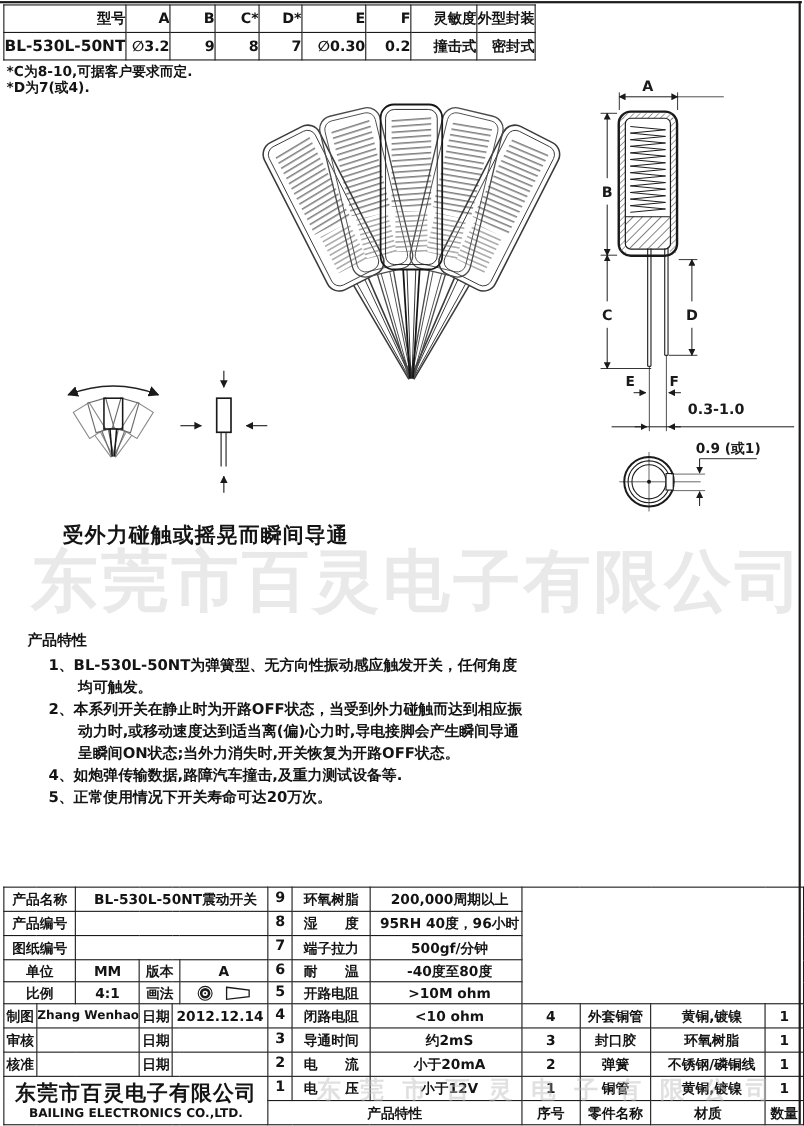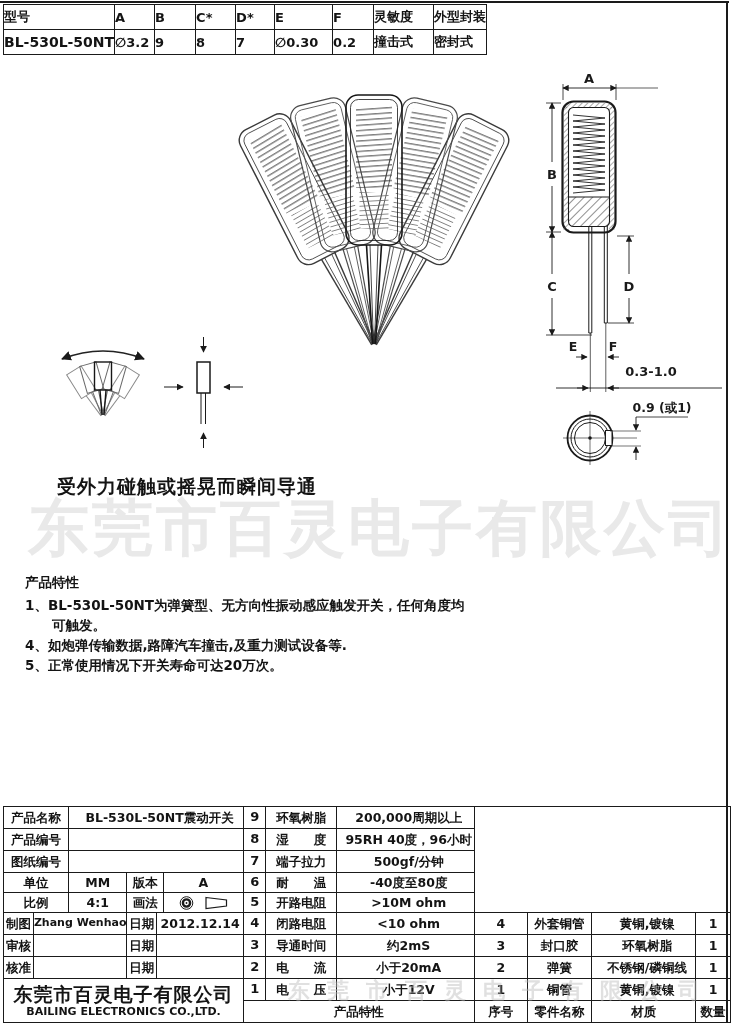--- a/index.html
+++ b/index.html
@@ -5,37 +5,37 @@
   html,body{margin:0;padding:0;background:#fff;}
   .page{position:relative;width:731px;height:1024px;background:#fff;overflow:hidden;
         font-family:"DejaVu Sans","Liberation Sans",sans-serif;color:#141414;}
   .frame-top{position:absolute;left:0;top:1px;width:729px;border-top:2px solid #1a1a1a;}
   .frame-right{position:absolute;left:726px;top:1px;height:1021px;border-left:2px solid #1a1a1a;}
 
   table{border-collapse:collapse;table-layout:fixed;}
   td{padding:0;overflow:hidden;white-space:nowrap;}
 
   .ttable{position:absolute;left:3px;top:4px;}
-  .ttable td{border:1.8px solid #1a1a1a;height:24px;text-align:left;
+  .ttable td{border:1.8px solid #1a1a1a;height:24px;text-align:right;
              font-size:13px;font-weight:700;}
   .ttable td.model{font-size:14px;}
 
   .notes{position:absolute;left:6px;top:57px;font-size:12.5px;font-weight:700;line-height:15px;}
 
   .caption{position:absolute;left:57px;top:474px;font-size:19px;font-weight:700;letter-spacing:1px;}
 
   .wm1{position:absolute;left:28px;top:488px;width:700px;font-size:61px;font-weight:700;
        color:#e9e9e9;letter-spacing:3px;white-space:nowrap;z-index:1;pointer-events:none;}
   .wm2{position:absolute;left:288px;top:976px;font-size:22px;font-weight:700;
        color:#bbb;opacity:.45;letter-spacing:17px;white-space:nowrap;z-index:4;pointer-events:none;}
 
   .features{position:absolute;left:25px;top:572px;width:450px;
             font-size:13.5px;font-weight:700;line-height:20px;z-index:2;}
   .features .fh{margin-bottom:3px;}
-  .feat{padding-left:27px;text-indent:-27px;white-space:normal;}
+  .feat{padding-left:27px;text-indent:-27px;white-space:normal;margin-left:19px;}
 
   .btable{position:absolute;left:3px;top:806px;z-index:2;background:transparent;}
   .btable td{border:1.6px solid #1a1a1a;text-align:center;font-size:12.5px;
              font-weight:700;line-height:1.1;}
   .btable td.lft{text-align:center;padding-left:7px;}
   .btable td.num{font-size:13px;}
   .company-cn{font-size:19px;font-weight:700;letter-spacing:1px;line-height:22px;}
   .company-en{font-size:11px;font-weight:700;letter-spacing:0;line-height:13px;}
   .sym-wrap{display:inline-flex;align-items:center;gap:9px;vertical-align:middle;}
 
@@ -80,20 +80,24 @@
       <td>8</td>
       <td>7</td>
       <td>∅0.30</td>
       <td>0.2</td>
       <td>撞击式</td>
       <td>密封式</td>
     </tr>
   </tbody>
     </table>
 
+  <div class="notes">
+    <div>*C为8-10,可据客户要求而定.</div>
+    <div>*D为7(或4).</div>
+  </div>
 
   <svg class="draw" width="731" height="1024" viewBox="0 0 731 1024">
     <defs>
       <marker id="arr" viewBox="0 0 10 10" refX="9" refY="5" markerWidth="7" markerHeight="7" orient="auto-start-reverse">
           <path d="M0,0L10,5L0,10z" fill="#1a1a1a"></path>
         </marker>
       <pattern id="h1" width="4" height="4" patternUnits="userSpaceOnUse" patternTransform="rotate(45)">
         <line x1="0" y1="0" x2="0" y2="4" stroke="#555" stroke-width="1"></line>
         </pattern>
       <pattern id="h2" width="6" height="6" patternUnits="userSpaceOnUse" patternTransform="rotate(45)">
@@ -223,20 +227,21 @@
   </svg>
 
   <div class="caption">受外力碰触或摇晃而瞬间导通</div>
 
   <div class="wm1">东莞市百灵电子有限公司</div>
   <div class="wm2">东莞市百灵电子有限公司</div>
 
   <div class="features">
     <div class="fh">产品特性</div>
     <div class="feat">1、BL-530L-50NT为弹簧型、无方向性振动感应触发开关，任何角度均可触发。</div>
+    <div class="feat">2、本系列开关在静止时为开路OFF状态，当受到外力碰触而达到相应振动力时,或移动速度达到适当离(偏)心力时,导电接脚会产生瞬间导通呈瞬间ON状态;当外力消失时,开关恢复为开路OFF状态。</div>
     <div class="feat">4、如炮弹传输数据,路障汽车撞击,及重力测试设备等.</div>
     <div class="feat">5、正常使用情况下开关寿命可达20万次。</div>
   </div>
 
   <table class="btable">
     <colgroup>
       <col style="width:30px">
         <col style="width:29px">
         <col style="width:48px">
       <col style="width:30px">

